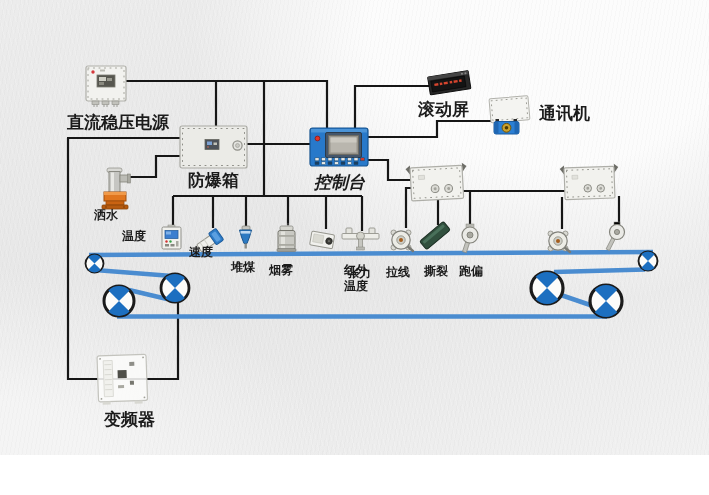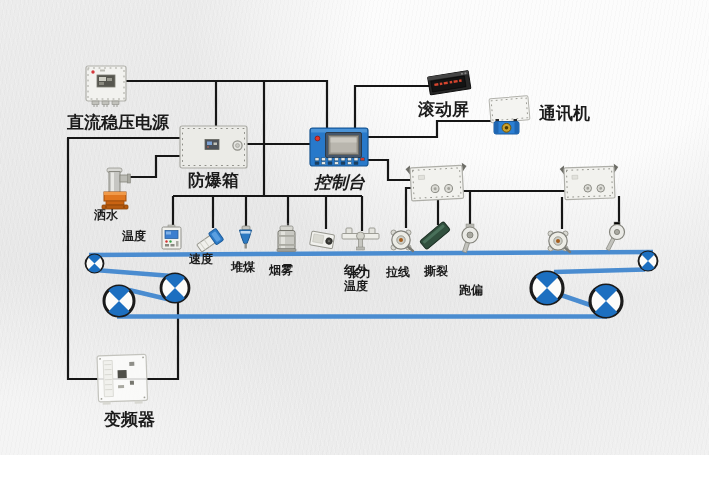--- a/index.html
+++ b/index.html
@@ -304,22 +304,22 @@
     </g>
   </svg>
 
   <div class="lbl" style="left:67px; top:114px;">直流稳压电源</div>
   <div class="lbl" style="left:188px; top:172px;">防爆箱</div>
   <div class="lbl" style="left:314px; top:174px;font-style:italic;">控制台</div>
   <div class="lbl" style="left:418px; top:101px;">滚动屏</div>
   <div class="lbl" style="left:539px; top:105px;">通讯机</div>
   <div class="lbl s" style="left:94px; top:207px;">洒水</div>
   <div class="lbl s" style="left:122px; top:228px;text-align:right;">温度</div>
-  <div class="lbl s" style="left:189px; top:251px;">速度</div>
+  <div class="lbl s" style="left:189px; top:244px;">速度</div>
   <div class="lbl s" style="left:231px; top:259px;">堆煤</div>
   <div class="lbl s" style="left:269px; top:262px;font-family:Liberation Serif, serif;">烟雾</div>
   <div class="lbl s wrap" style="left:308px; top:262px;">红外温度</div>
   <div class="lbl s" style="left:347px; top:265px;">张力</div>
   <div class="lbl s" style="left:386px; top:264px;">拉线</div>
   <div class="lbl s" style="left:424px; top:264px;font-family:Liberation Mono, monospace;">撕裂</div>
-  <div class="lbl s" style="left:459px; top:282px;">跑偏</div>
+  <div class="lbl s" style="left:459px; top:263px;">跑偏</div>
   <div class="lbl" style="left:104px; top:411px;">变频器</div>
 </div>
 
 </body></html>

